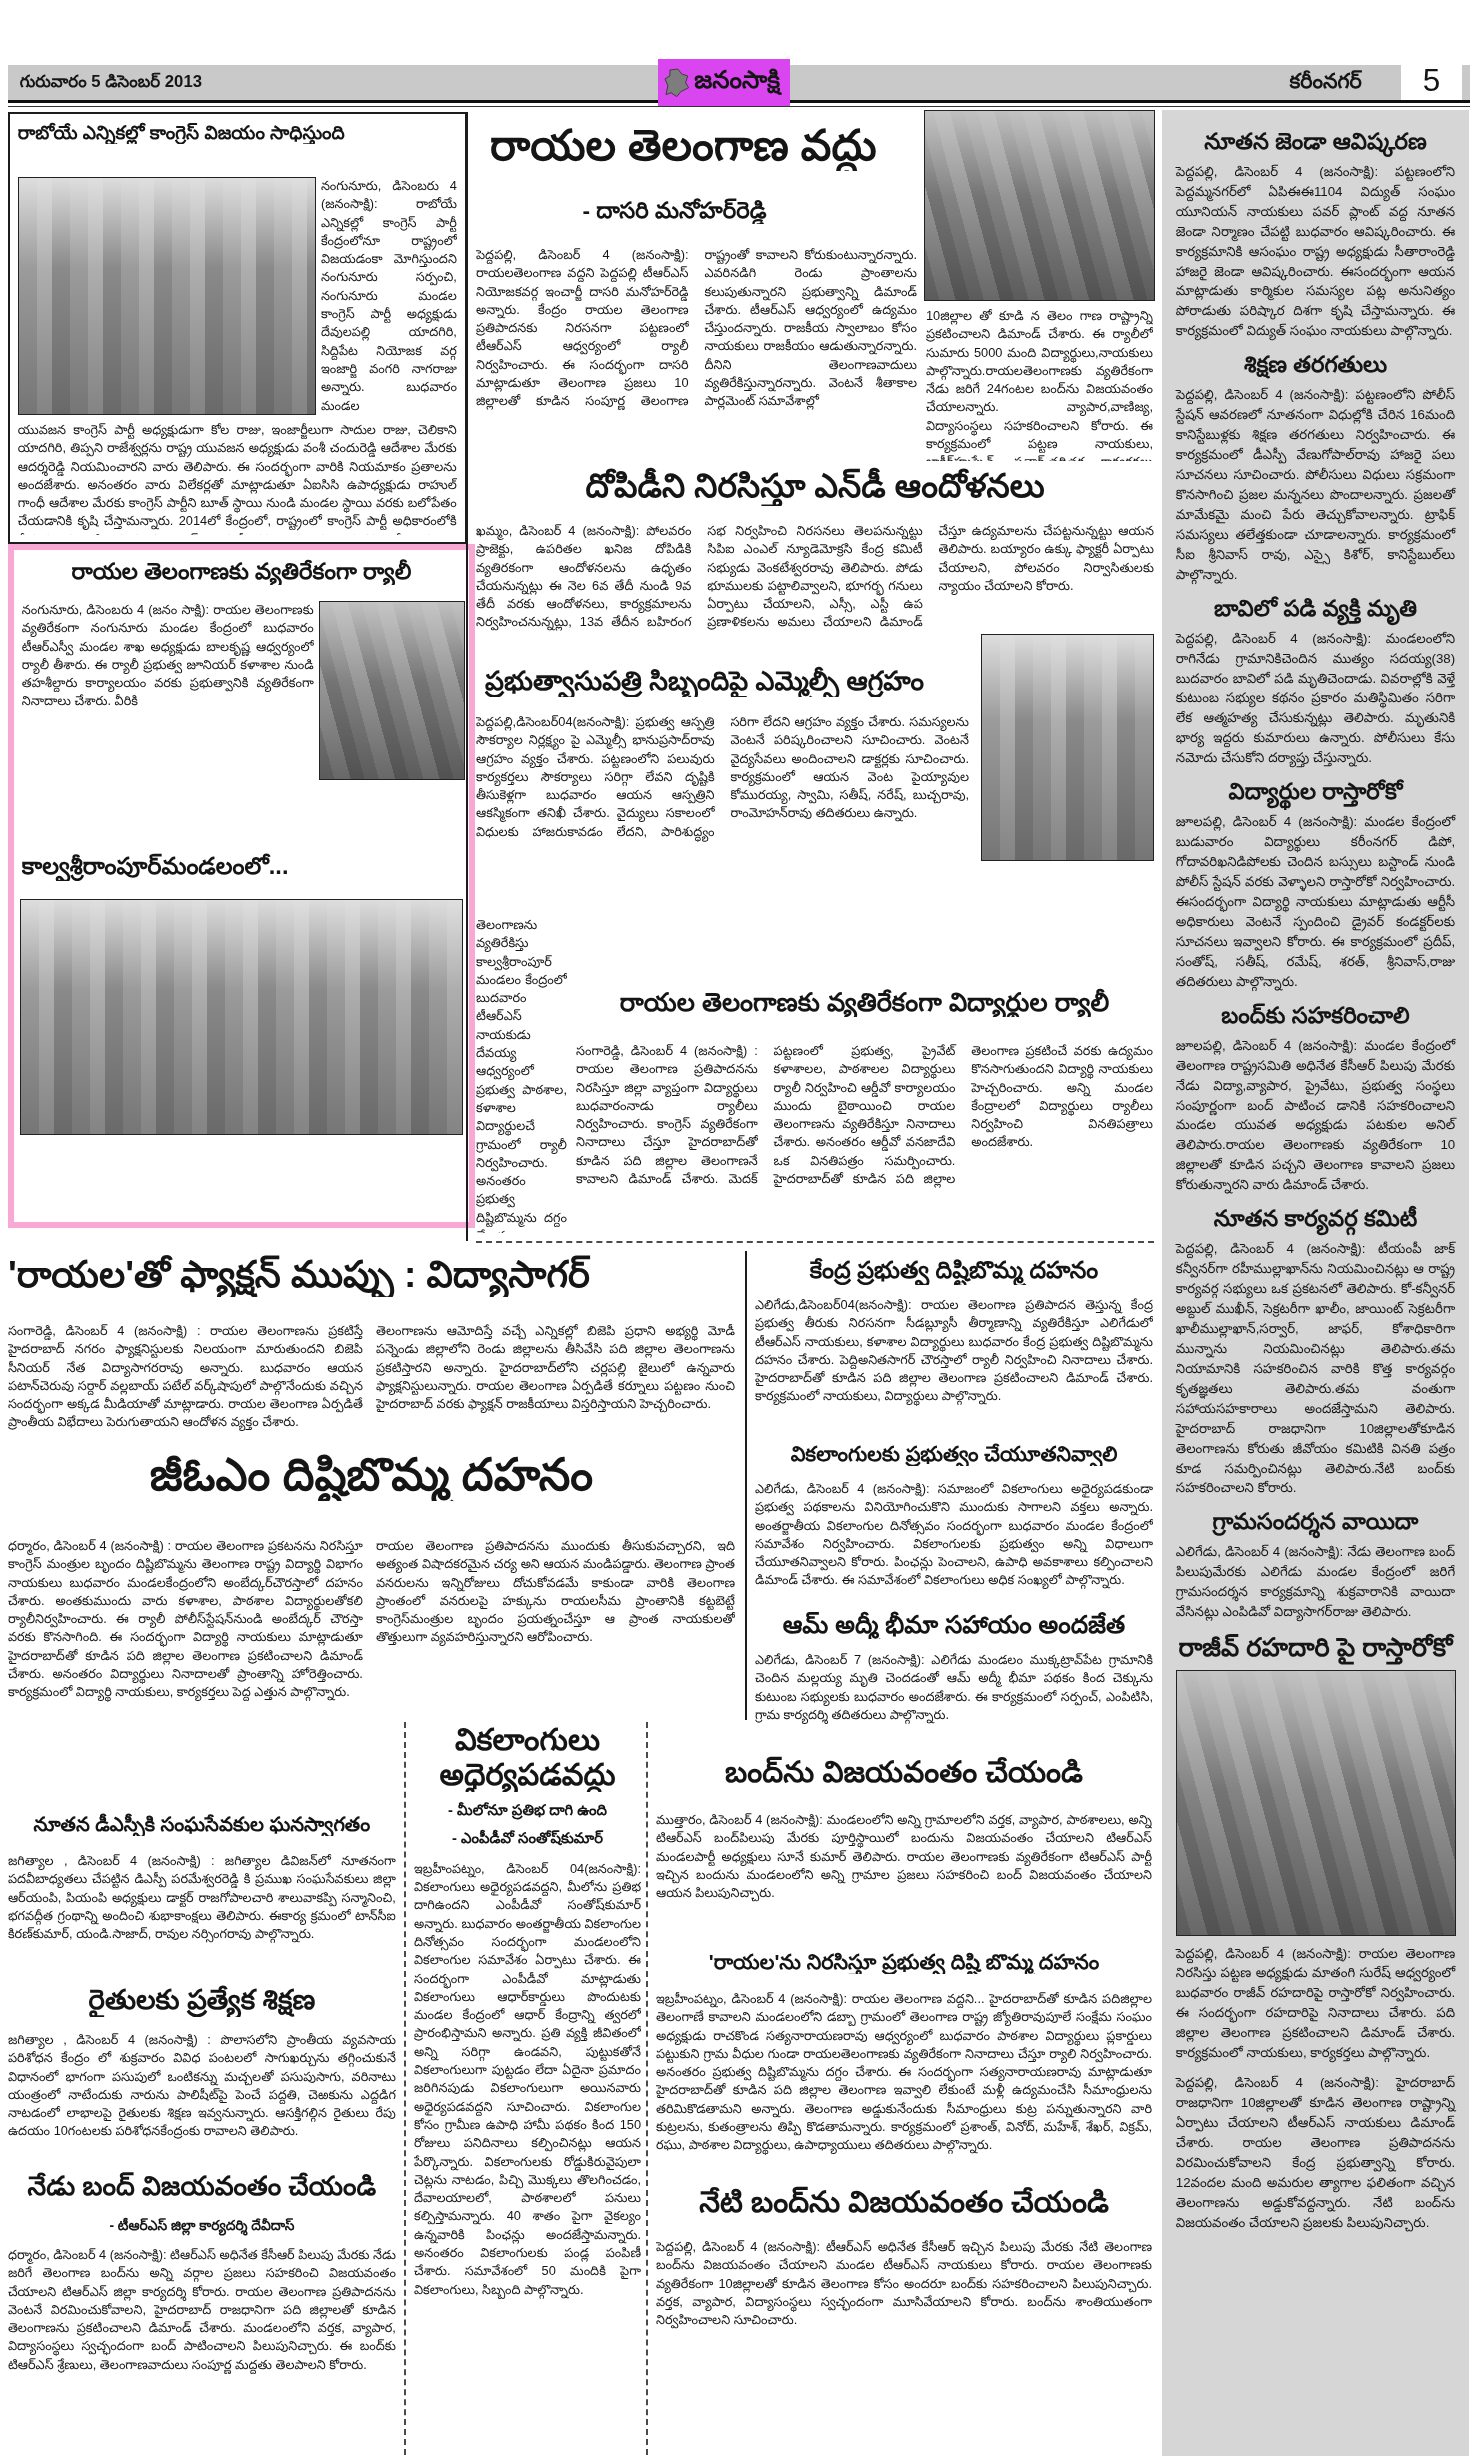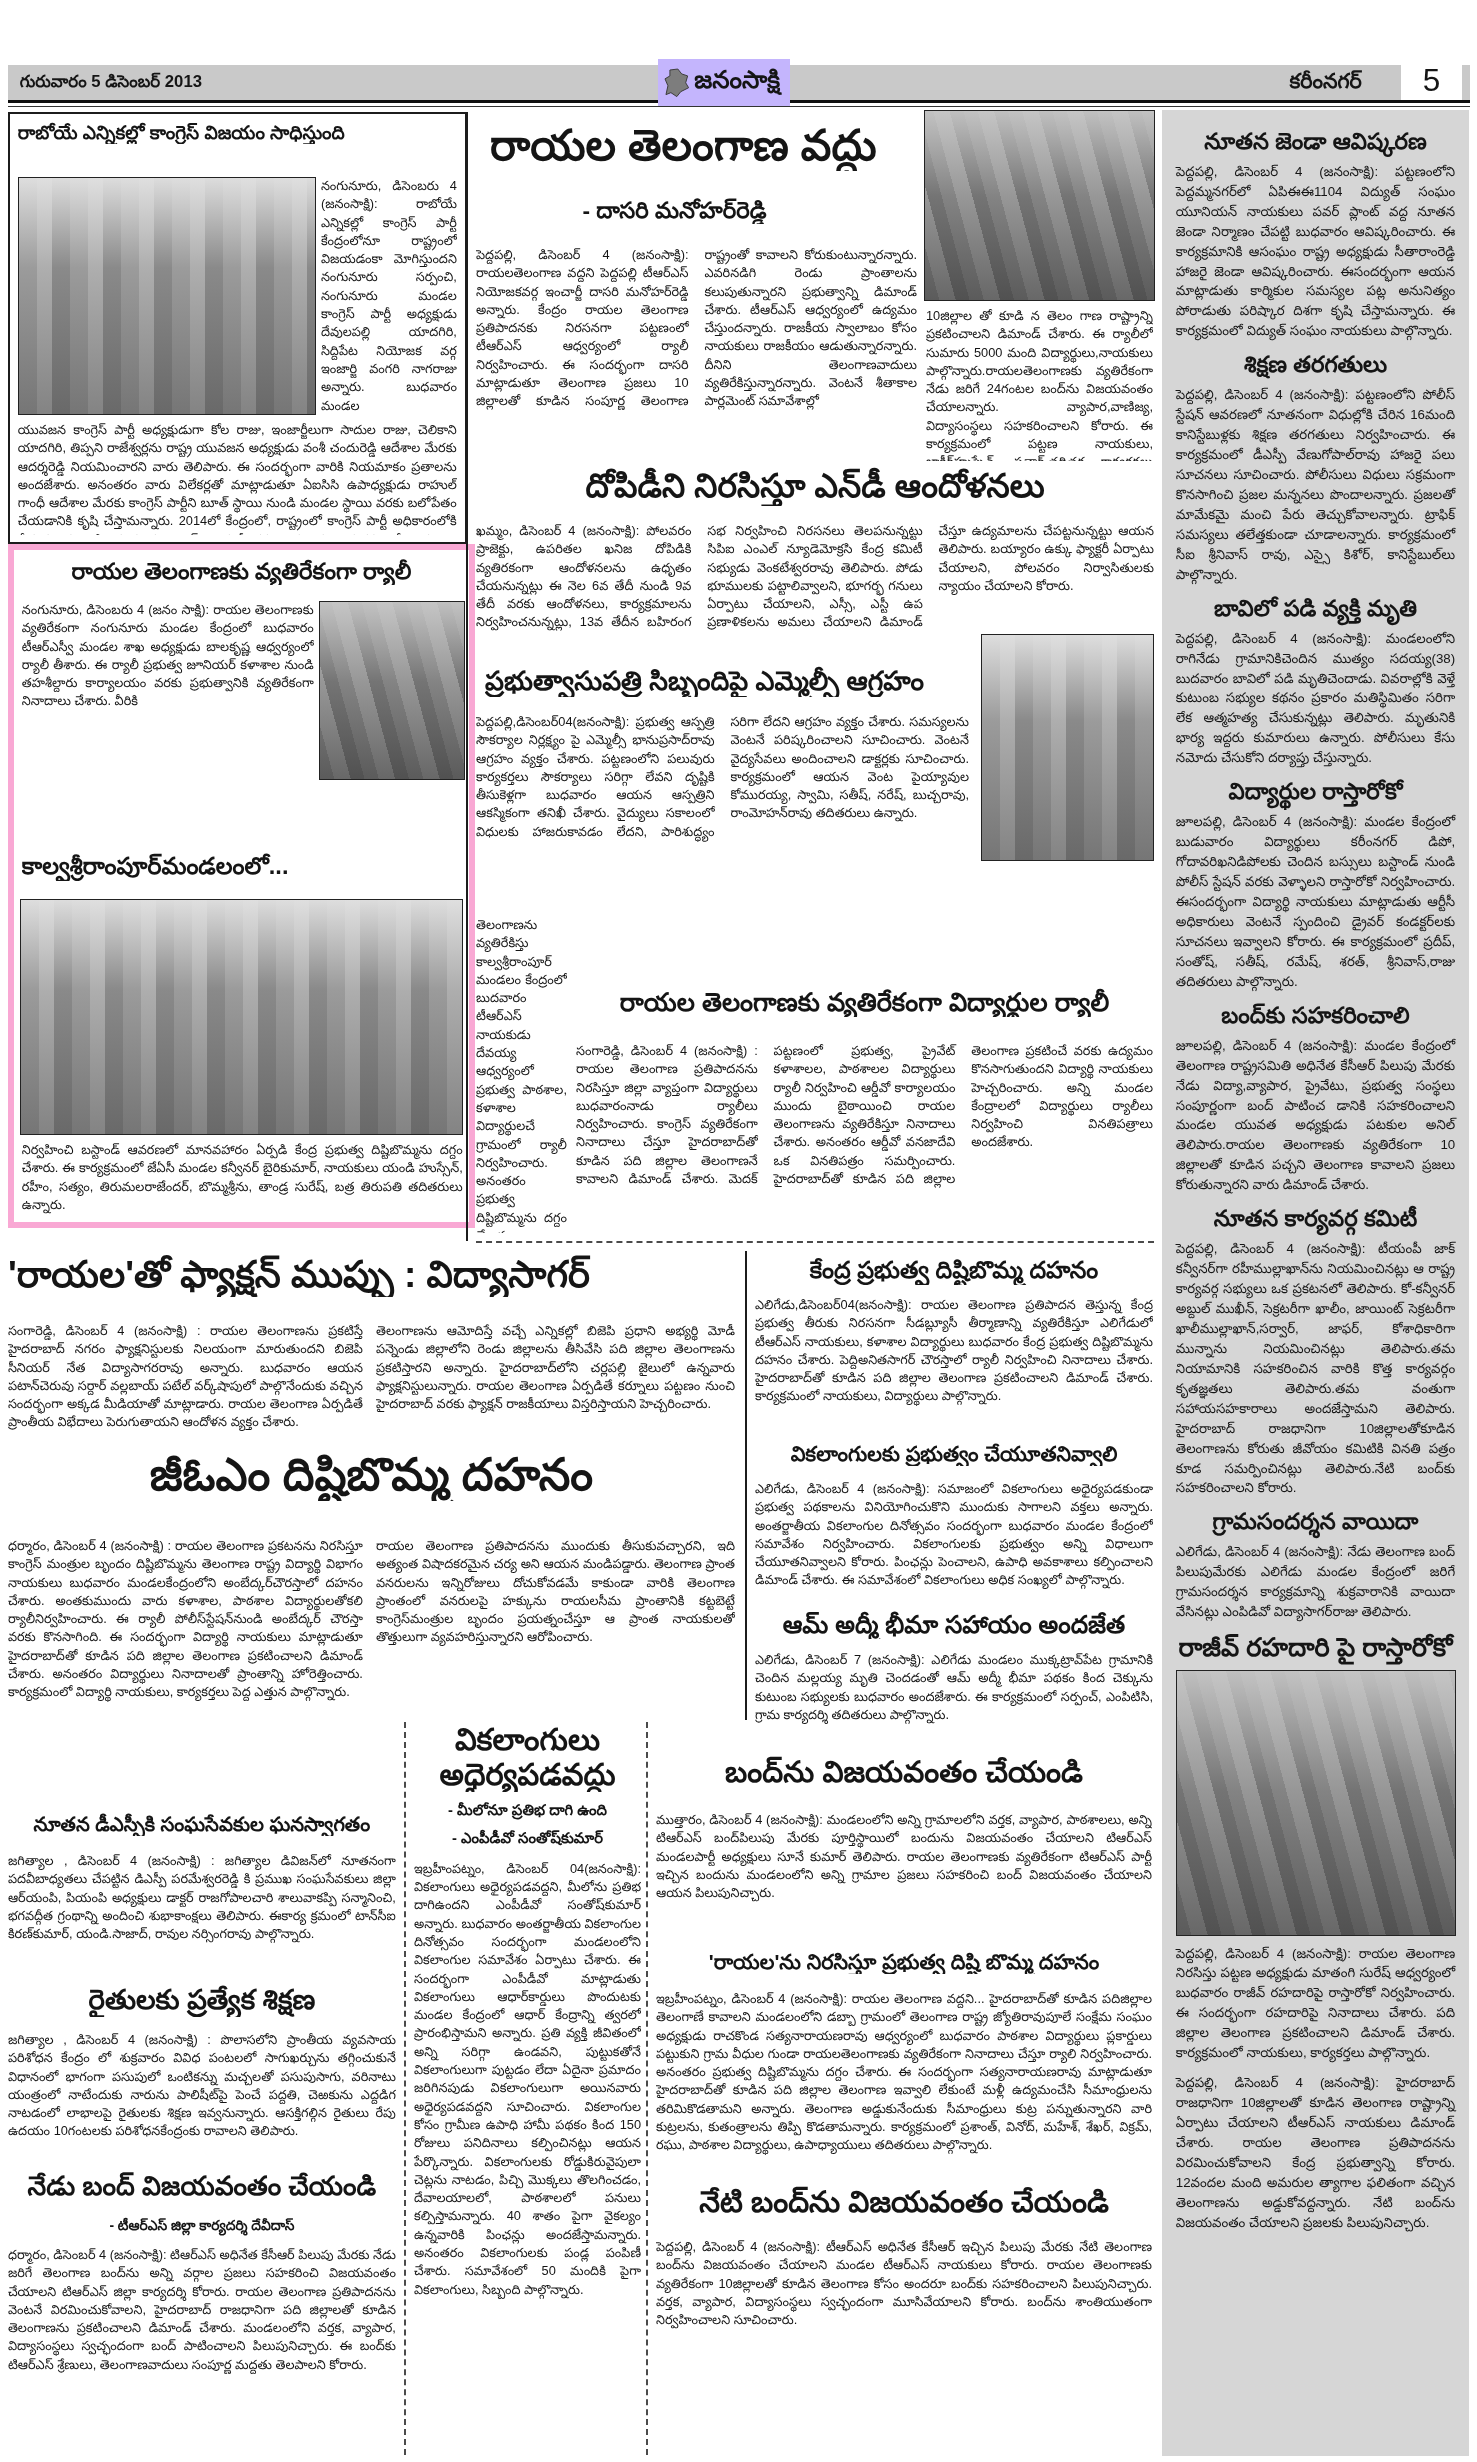--- a/index.html
+++ b/index.html
@@ -17,21 +17,21 @@
     background:
       linear-gradient(180deg, rgba(225,225,225,.95), rgba(150,150,150,.25) 38%, rgba(70,70,70,.45)),
       repeating-linear-gradient(90deg,#9d9d9d 0 17.7px,#b6b6b6 17.7px 33px,#868686 33px 51px);}
   .photo.dark{background:
       linear-gradient(180deg, rgba(200,200,200,.9), rgba(110,110,110,.3) 45%, rgba(50,50,50,.55)),
       repeating-linear-gradient(75deg,#8d8d8d 0 13.8px,#a9a9a9 13.8px 29.6px,#777 29.6px 43px);}
   .vline{border-left:2px solid #1c1c1c;}
   .vdash{border-left:2px dashed #4a4a4a;}
   .hdash{border-top:2px dashed #4a4a4a;}
   .header-bar{background:#c9c9c9;border-bottom:3.9px solid #101010;}
-  .logo-box{background:#c4b5fd;display:flex;align-items:center;gap:4.9px;padding:3px 9.9px 3px 5.9px;}
+  .logo-box{background:#d946ef;display:flex;align-items:center;gap:4.9px;padding:3px 9.9px 3px 5.9px;}
   .sidebar{background:#d6d6d6;overflow:hidden;padding:11.8px 13.8px;box-sizing:border-box;}
   .sb-art{margin-bottom:9.9px;}
   .sb-hl{font-weight:bold;text-align:center;font-size:22.7px;line-height:1.2;margin:5.9px 0 6.9px 0;}
   .sb-bt{font-size:13.3px;line-height:1.5;text-align:justify;}
   .byline{font-weight:bold;}
 </style>
 </head>
 <body>
 
 <div class="page">
@@ -57,21 +57,20 @@
     <div class="abs bt" style="left:311px;top:63px;width:136px;height:296px;">నంగునూరు, డిసెంబరు 4 (జనంసాక్షి): రాబోయే ఎన్నికల్లో కాంగ్రెస్ పార్టీ కేంద్రంలోనూ రాష్ట్రంలో విజయడంకా మోగిస్తుందని నంగునూరు సర్పంచి, నంగునూరు మండల కాంగ్రెస్ పార్టీ అధ్యక్షుడు దేవులపల్లి యాదగిరి, సిద్దిపేట నియోజక వర్గ ఇంజార్జి వంగరి నాగరాజు అన్నారు. బుధవారం మండల</div>
     <div class="abs bt" style="left:7.9px;top:307px;width:439px;height:114px;">యువజన కాంగ్రెస్ పార్టీ అధ్యక్షుడుగా కోల రాజు, ఇంజార్జీలుగా సాదుల రాజు, చెలికాని యాదగిరి, తిప్పని రాజేశ్వర్లను రాష్ట్ర యువజన అధ్యక్షుడు వంశీ చందురెడ్డి ఆదేశాల మేరకు ఆదర్శరెడ్డి నియమించారని వారు తెలిపారు. ఈ సందర్భంగా వారికి నియమాకం ప్రతాలను అందజేశారు. అనంతరం వారు విలేకర్లతో మాట్లాడుతూ ఏఐసిసి ఉపాధ్యక్షుడు రాహుల్ గాంధీ ఆదేశాల మేరకు కాంగ్రెస్ పార్టీని బూత్ స్థాయి నుండి మండల స్థాయి వరకు బలోపేతం చేయడానికి కృషి చేస్తామన్నారు. 2014లో కేంద్రంలో, రాష్ట్రంలో కాంగ్రెస్ పార్టీ అధికారంలోకి తీసుకురావడానికి యువజన కాంగ్రెస్ పాత్ర కీలకమన్నారు. ఈ కార్యక్రమంలో నాగరాజు, రజనీకర్‌రెడ్డి, రాజు, భాను, రాజు, నరెందర్, సత్యం, అంజనేయులు తదితరులు పాల్గొన్నారు.</div>
   </div>
 
   <div class="abs" style="left:7.9px;top:544px;width:455px;height:672px;border:6px solid #f9a8d4;">
     <div class="hl center" style="font-size:22.7px;margin:7.9px 3.9px 7.9px 3.9px;">రాయల తెలంగాణకు వ్యతిరేకంగా ర్యాలీ</div>
     <div class="abs bt" style="left:7.9px;top:51px;width:292px;height:183px;">నంగునూరు, డిసెంబరు 4 (జనం సాక్షి): రాయల తెలంగాణకు వ్యతిరేకంగా నంగునూరు మండల కేంద్రంలో బుధవారం టీఆర్ఎస్వీ మండల శాఖ అధ్యక్షుడు బాలకృష్ణ ఆధ్వర్యంలో ర్యాలీ తీశారు. ఈ ర్యాలీ ప్రభుత్వ జూనియర్ కళాశాల నుండి తహశీల్దారు కార్యాలయం వరకు ప్రభుత్వానికి వ్యతిరేకంగా నినాదాలు చేశారు. వీరికి</div>
     <div class="abs photo dark" style="left:305px;top:51px;width:144px;height:177px;"></div>
     <div class="abs hl" style="left:7.9px;top:303px;font-size:23.6px;">కాల్వశ్రీరాంపూర్‌మండలంలో...</div>
     <div class="abs photo" style="left:5.9px;top:349px;width:441px;height:234px;"></div>
-    <div class="abs bt" style="left:7.9px;top:591px;width:441px;height:75px;">నిర్వహించి బస్టాండ్ ఆవరణలో మానవహారం ఏర్పడి కేంద్ర ప్రభుత్వ దిష్టిబొమ్మను దగ్దం చేశారు. ఈ కార్యక్రమంలో జేఏసీ మండల కన్వీనర్ బైరికుమార్, నాయకులు యండి హుస్సేన్, రహీం, సత్యం, తిరుమలరాజేందర్, బొమ్మశ్రీను, తాండ్ర సురేష్, బత్ర తిరుపతి తదితరులు ఉన్నారు.</div>
   </div>
 
   <div class="abs vline" style="left:466px;top:112px;height:1129px;"></div>
 
   <div class="abs hl" style="left:490px;top:120px;width:431px;font-size:43px;">రాయల తెలంగాణ వద్దు</div>
   <div class="abs hl center" style="left:512px;top:197px;width:325px;font-size:22.7px;">- దాసరి మనోహర్‌రెడ్డి</div>
   <div class="abs photo dark" style="left:924px;top:110px;width:229px;height:189px;"></div>
   <div class="abs bt cols2" style="left:476px;top:246px;width:441px;height:215px;">పెద్దపల్లి, డిసెంబర్ 4 (జనంసాక్షి): రాయలతెలంగాణ వద్దని పెద్దపల్లి టీఆర్ఎస్ నియోజకవర్గ ఇంచార్జీ దాసరి మనోహర్‌రెడ్డి అన్నారు. కేంద్రం రాయల తెలంగాణ ప్రతిపాదనకు నిరసనగా పట్టణంలో టీఆర్ఎస్ ఆధ్వర్యంలో ర్యాలీ నిర్వహించారు. ఈ సందర్భంగా దాసరి మాట్లాడుతూ తెలంగాణ ప్రజలు 10 జిల్లాలతో కూడిన సంపూర్ణ తెలంగాణ రాష్ట్రంతో కావాలని కోరుకుంటున్నారన్నారు. ఎవరినడిగి రెండు ప్రాంతాలను కలుపుతున్నారని ప్రభుత్వాన్ని డిమాండ్ చేశారు. టీఆర్ఎస్ ఆధ్వర్యంలో ఉద్యమం చేస్తుందన్నారు. రాజకీయ స్వాలాబం కోసం నాయకులు రాజకీయం ఆడుతున్నారన్నారు. దీనిని తెలంగాణవాదులు వ్యతిరేకిస్తున్నారన్నారు. వెంటనే శీతాకాల పార్లమెంట్ సమావేశాల్లో</div>
   <div class="abs bt" style="left:926px;top:307px;width:227px;height:154px;">10జిల్లాల తో కూడి న తెలం గాణ రాష్ట్రాన్ని ప్రకటించాలని డిమాండ్ చేశారు. ఈ ర్యాలీలో సుమారు 5000 మంది విద్యార్థులు,నాయకులు పాల్గొన్నారు.రాయలతెలంగాణకు వ్యతిరేకంగా నేడు జరిగే 24గంటల బంద్‌ను విజయవంతం చేయాలన్నారు. వ్యాపార,వాణిజ్య, విద్యాసంస్థలు సహకరించాలని కోరారు. ఈ కార్యక్రమంలో పట్టణ నాయకులు, జాకీర్‌హుస్సేన్, సత్తార్,తదితర కార్యకర్తలు పాల్గొన్నారు.</div>
 

